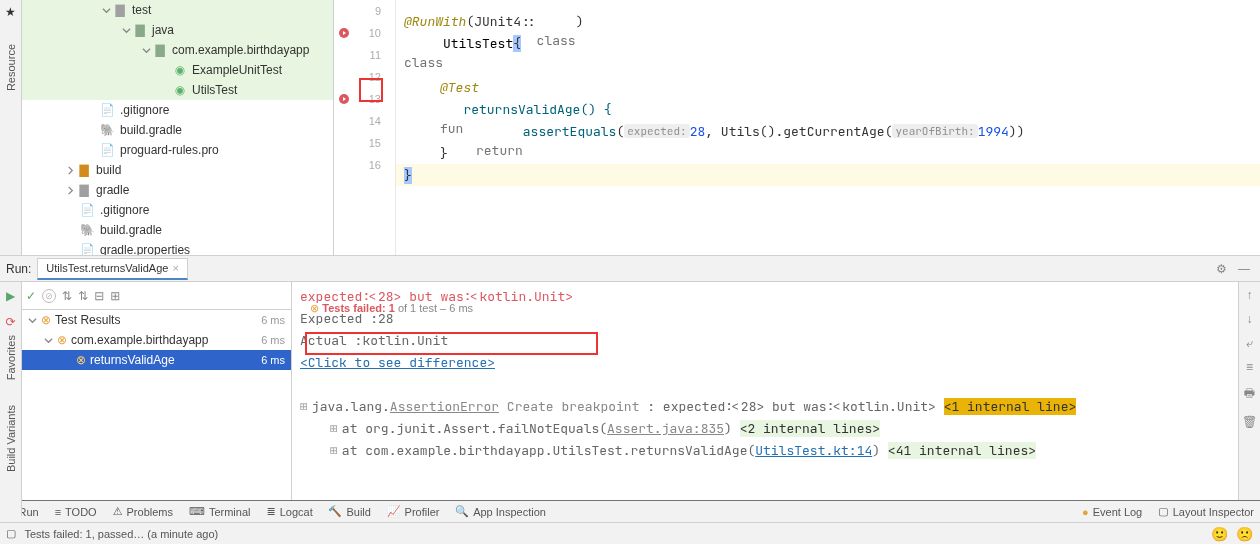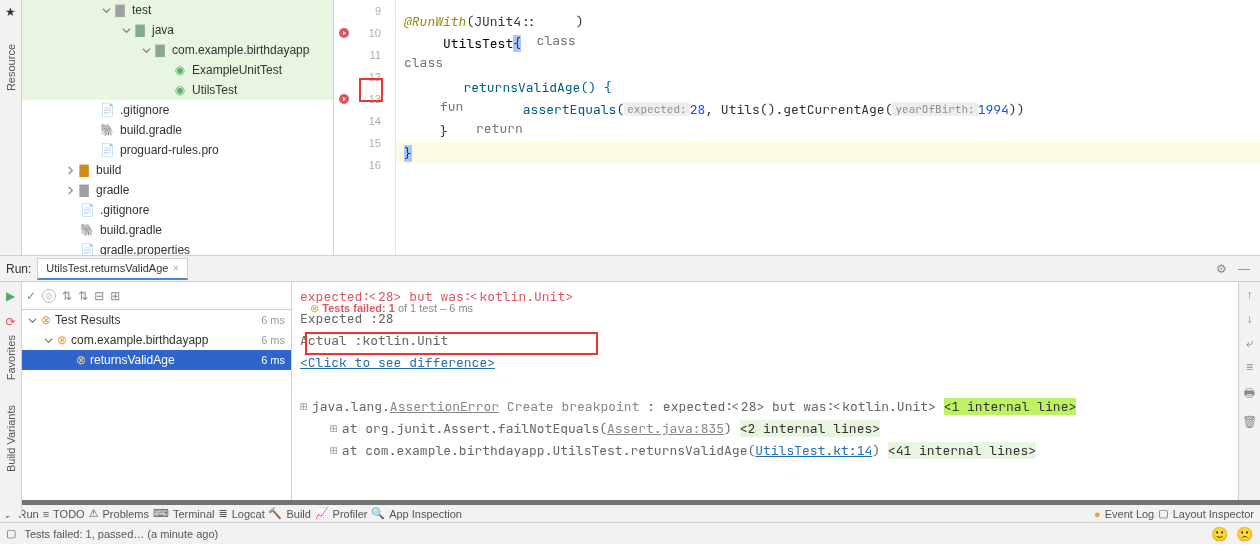--- a/index.html
+++ b/index.html
@@ -54,21 +54,21 @@
 .trow.sel-row .ms { color: #fff; }
 .console { flex: 1; padding: 4px 8px; font-size: 13px; line-height: 22px; overflow: hidden; }
 .console .imp { color: #db5860; }
 .console a { color: #2470b3; text-decoration: underline; }
 .console .gray { color: #888; }
 .console .fold { color: #aaa; margin-right: 4px; }
 .console .darkgray { color: #666; }
 .console .ul { text-decoration: underline; color: #888; }
 .right-rail { width: 22px; background: #f2f2f2; border-left: 1px solid #d0d0d0; display: flex; flex-direction: column; align-items: center; gap: 10px; padding-top: 6px; }
 .right-rail .ic { color: #888; }
-.bottom-tabs { height: 22px; border-top: 5px solid #737373; background: #f2f2f2; display: flex; align-items: center; padding: 0 6px; gap: 4px; font-size: 11px; color: #555; }
+.bottom-tabs { height: 22px; border-top: 1px solid #737373; background: #f2f2f2; display: flex; align-items: center; padding: 0 6px; gap: 16px; font-size: 11px; color: #555; }
 .bottom-tabs .item { display: flex; align-items: center; gap: 4px; }
 .bottom-tabs .spacer { flex: 1; }
 .status-bar { height: 22px; border-top: 1px solid #d0d0d0; background: #f2f2f2; display: flex; align-items: center; padding: 0 6px; font-size: 11px; color: #555; gap: 8px; }
 .status-bar .spacer { flex: 1; }
 svg { display: block; }
 .tw svg { width: 9px; height: 9px; }
 .red-box.gutter-box { left: 359px; top: 78px; width: 24px; height: 24px; }
 .red-box.console-box { left: 305px; top: 332px; width: 293px; height: 23px; }
 </style>
 </head>
@@ -206,20 +206,23 @@
           <span class="kw">class</span>
           <span>)</span>
         </div>
       <div class="code-row">
           <span class="kw">class</span>
           <span class="cn"> UtilsTest </span>
           <span class="sel">{</span>
         </div>
       <div class="code-row"></div>
       <div class="code-row" style="padding-left:44px">
+          <span class="ann">@Test</span>
+        </div>
+      <div class="code-row" style="padding-left:44px">
           <span class="kw">fun</span>
           <span class="fn"> returnsValidAge() {</span>
         </div>
       <div class="code-row" style="padding-left:80px">
           <span class="kw">return</span>
           <span class="fn"> assertEquals</span>
           <span>( </span>
           <span class="hint">expected:</span>
           <span class="num"> 28</span>
           <span>, Utils().getCurrentAge( </span>
@@ -300,21 +303,21 @@
           <span class="ms">6 ms</span>
         </div>
       </div>
     </div>
     <div class="console mono">
       <div><span class="imp">expected:&lt;28&gt; but was:&lt;kotlin.Unit&gt;</span></div>
       <div><span class="darkgray">Expected :</span><span class="darkgray">28</span></div>
       <div><span class="darkgray">Actual   :</span><span class="darkgray">kotlin.Unit</span></div>
       <div><a href="#">&lt;Click to see difference&gt;</a></div>
       <div style="height:22px"></div>
-      <div><span class="fold">⊞</span><span class="darkgray">java.lang.</span><span class="ul">AssertionError</span> <span class="gray">Create breakpoint</span><span class="darkgray"> : expected:&lt;28&gt; but was:&lt;kotlin.Unit&gt; </span><span style="background:#bef264">&lt;1 internal line&gt;</span></div>
+      <div><span class="fold">⊞</span><span class="darkgray">java.lang.</span><span class="ul">AssertionError</span> <span class="gray">Create breakpoint</span><span class="darkgray"> : expected:&lt;28&gt; but was:&lt;kotlin.Unit&gt; </span><span style="background:#eab308">&lt;1 internal line&gt;</span></div>
       <div style="padding-left:30px"><span class="fold">⊞</span><span class="darkgray">at org.junit.Assert.failNotEquals(</span><span class="ul">Assert.java:835</span><span class="darkgray">) </span><span style="background:#e8f5e0">&lt;2 internal lines&gt;</span></div>
       <div style="padding-left:30px"><span class="fold">⊞</span><span class="darkgray">at com.example.birthdayapp.UtilsTest.returnsValidAge(</span><a href="#">UtilsTest.kt:14</a><span class="darkgray">) </span><span style="background:#e8f5e0">&lt;41 internal lines&gt;</span></div>
     </div>
     <div class="right-rail">
       <span class="ic">↑</span>
       <span class="ic">↓</span>
       <span class="ic">⤶</span>
       <span class="ic">≡</span>
       <span class="ic">🖶</span>
       <span class="ic">🗑</span>

